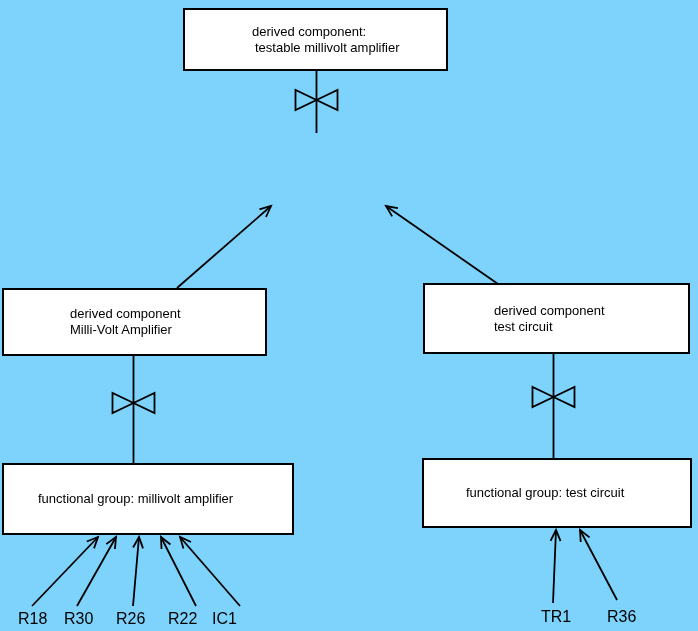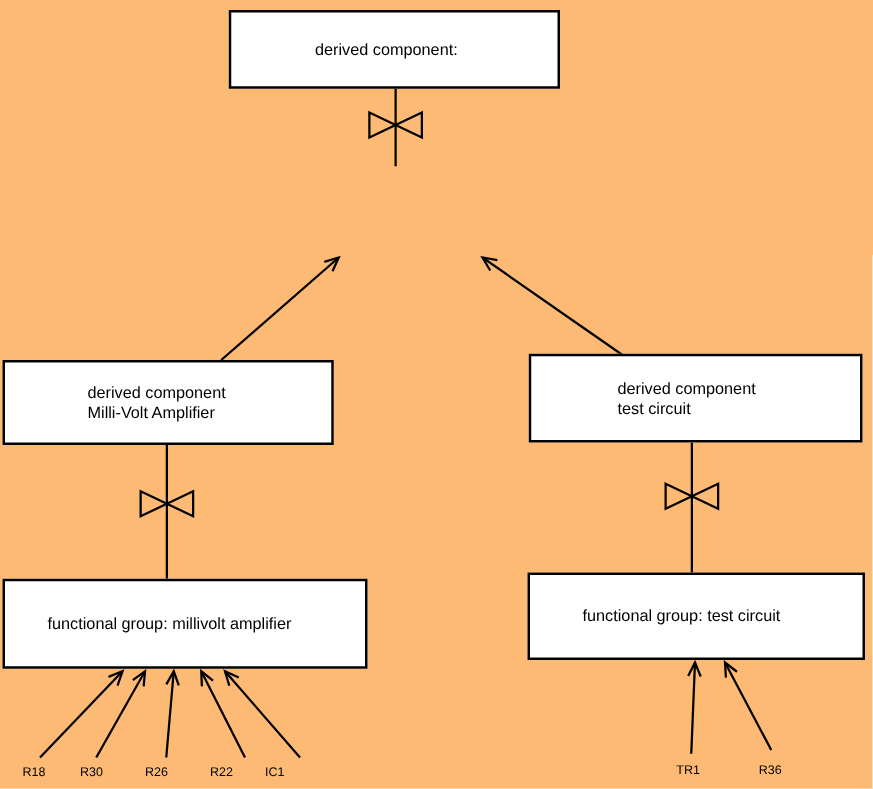--- a/index.html
+++ b/index.html
@@ -4,21 +4,21 @@
 <style>
   html, body {
     margin: 0;
     padding: 0;
     background: #ffffff;
   }
   #diagram-canvas {
     position: relative;
     width: 698px;
     height: 631px;
-    background: #fdba74;
+    background: #7dd3fc;
     font-family: "Liberation Sans", sans-serif;
     color: #000000;
     overflow: hidden;
   }
   #connector-layer {
     position: absolute;
     left: 0;
     top: 0;
   }
   .box {
@@ -37,21 +37,21 @@
 
   #box-derived-testable      { left: 183px; top: 8px;   width: 265px; height: 63px; padding-left: 67px; }
   #box-functional-testable   { left: 183px; top: 133px; width: 275px; height: 70px; padding-left: 9px;  }
   #box-derived-millivolt     { left: 2px;   top: 288px; width: 265px; height: 68px; padding-left: 66px; }
   #box-derived-test          { left: 423px; top: 283px; width: 267px; height: 71px; padding-left: 69px; }
   #box-functional-millivolt  { left: 2px;   top: 463px; width: 292px; height: 72px; padding-left: 34px; }
   #box-functional-test       { left: 422px; top: 458px; width: 270px; height: 70px; padding-left: 42px; }
 
   .comp-label {
     position: absolute;
-    font-size: 10px;
+    font-size: 16px;
     line-height: 16px;
     white-space: nowrap;
   }
   #label-r18 { left: 18px;  top: 611px; }
   #label-r30 { left: 64px;  top: 611px; text-align: right; }
   #label-r26 { left: 116px; top: 611px; }
   #label-r22 { left: 168px; top: 611px; }
   #label-ic1 { left: 212px; top: 611px; }
   #label-tr1 { left: 541px; top: 609px; }
   #label-r36 { left: 607px; top: 609px; }
@@ -91,20 +91,21 @@
     <line class="conn" x1="133" y1="606" x2="139" y2="537" marker-end="url(#arrowhead)"></line>
     <line class="conn" x1="196" y1="606" x2="161" y2="537" marker-end="url(#arrowhead)"></line>
     <line class="conn" x1="240" y1="606" x2="180" y2="537" marker-end="url(#arrowhead)"></line>
 
     <line class="conn" x1="553" y1="603" x2="556" y2="530" marker-end="url(#arrowhead)"></line>
     <line class="conn" x1="617" y1="600" x2="580" y2="530" marker-end="url(#arrowhead)"></line>
   </svg>
 
   <div class="box" id="box-derived-testable">
     <div class="box-line">derived component:</div>
+    <div class="box-line indent">testable millivolt amplifier</div>
   </div>
 
 
   <div class="box" id="box-derived-millivolt">
     <div class="box-line">derived component</div>
     <div class="box-line">Milli-Volt Amplifier</div>
   </div>
 
   <div class="box" id="box-derived-test">
     <div class="box-line">derived component</div>

